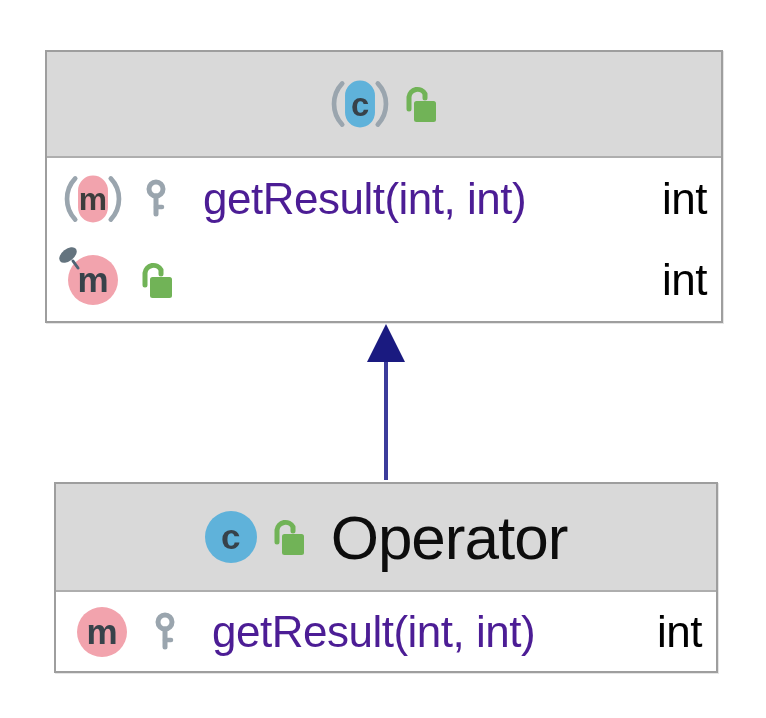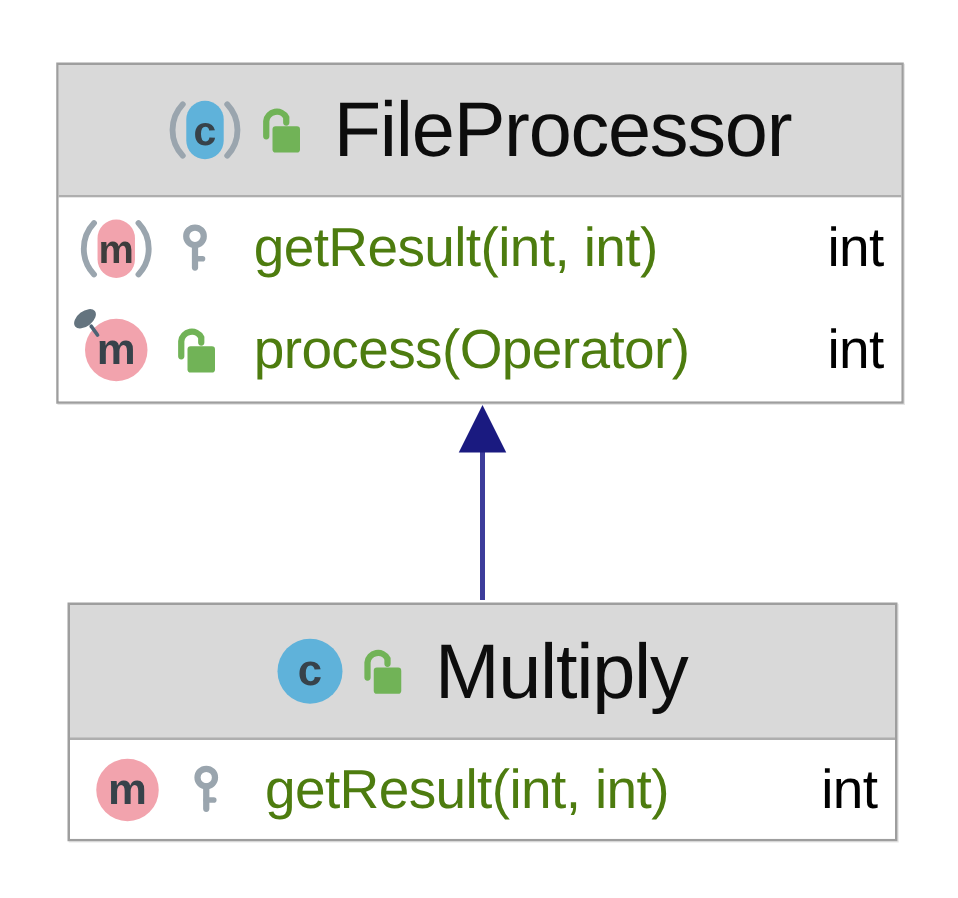--- a/index.html
+++ b/index.html
@@ -66,21 +66,21 @@
   .vis-slot {
     width: 42px;
     display: flex;
     align-items: center;
     justify-content: center;
     margin-left: 10px;
     flex: 0 0 auto;
   }
   .sig {
     font-size: 44px;
-    color: #4d7c0f;
+    color: #4c1d95;
     margin-left: 26px;
     letter-spacing: -0.5px;
     white-space: nowrap;
   }
   .ret {
     font-size: 44px;
     color: #000000;
     margin-left: auto;
     letter-spacing: -0.5px;
   }
@@ -139,21 +139,20 @@
       <svg width="58" height="52" viewBox="0 0 62 52">
         <path d="M12 4 A 32 32 0 0 0 12 48" stroke="#9aa5ae" stroke-width="5" fill="none" stroke-linecap="round"></path>
         <path d="M50 4 A 32 32 0 0 1 50 48" stroke="#9aa5ae" stroke-width="5" fill="none" stroke-linecap="round"></path>
         <rect x="15" y="1" width="32" height="50" rx="16" fill="#5fb2da"></rect>
         <text class="svg-letter" x="31" y="39" font-size="35" fill="#37424a" text-anchor="middle">c</text>
       </svg>
       <svg width="34" height="44" viewBox="0 0 34 44">
         <path d="M6 27 V15 A8.5 8.5 0 0 1 22 12 V16" stroke="#71b357" stroke-width="5" fill="none" stroke-linecap="round"></path>
         <rect x="11" y="19" width="22" height="21" rx="2.5" fill="#71b357"></rect>
       </svg>
-      <span class="class-title">FileProcessor</span>
     </div>
     <div class="clazz-body">
 
       <div class="member-row">
         <span class="icon-slot">
           <svg width="58" height="52" viewBox="0 0 62 52">
             <path d="M12 4 A 32 32 0 0 0 12 48" stroke="#9aa5ae" stroke-width="5" fill="none" stroke-linecap="round"></path>
             <path d="M50 4 A 32 32 0 0 1 50 48" stroke="#9aa5ae" stroke-width="5" fill="none" stroke-linecap="round"></path>
             <rect x="15" y="1" width="32" height="50" rx="16" fill="#f2a3ad"></rect>
             <text class="svg-letter" x="31" y="38" font-size="34" fill="#3d3d3d" text-anchor="middle">m</text>
@@ -181,40 +180,39 @@
             </g>
             <path d="M16 16 L21 23" stroke="#4e6374" stroke-width="3" stroke-linecap="round"></path>
           </svg>
         </span>
         <span class="vis-slot">
           <svg width="34" height="44" viewBox="0 0 34 44">
             <path d="M6 27 V15 A8.5 8.5 0 0 1 22 12 V16" stroke="#71b357" stroke-width="5" fill="none" stroke-linecap="round"></path>
             <rect x="11" y="19" width="22" height="21" rx="2.5" fill="#71b357"></rect>
           </svg>
         </span>
-        <span class="sig">process(Operator)</span>
         <span class="ret">int</span>
       </div>
 
     </div>
   </div>
 
   <div class="arrow-shaft"></div>
   <div class="arrow-head"></div>
 
   <div class="clazz clazz-bottom">
     <div class="clazz-header">
       <span class="circle-icon circle-blue">
         <span>c</span>
       </span>
       <svg width="34" height="44" viewBox="0 0 34 44">
         <path d="M6 27 V15 A8.5 8.5 0 0 1 22 12 V16" stroke="#71b357" stroke-width="5" fill="none" stroke-linecap="round"></path>
         <rect x="11" y="19" width="22" height="21" rx="2.5" fill="#71b357"></rect>
       </svg>
-      <span class="class-title">Multiply</span>
+      <span class="class-title">Operator</span>
     </div>
     <div class="clazz-body">
 
       <div class="member-row">
         <span class="icon-slot">
           <span class="circle-icon circle-pink">
             <span>m</span>
           </span>
         </span>
         <span class="vis-slot">

